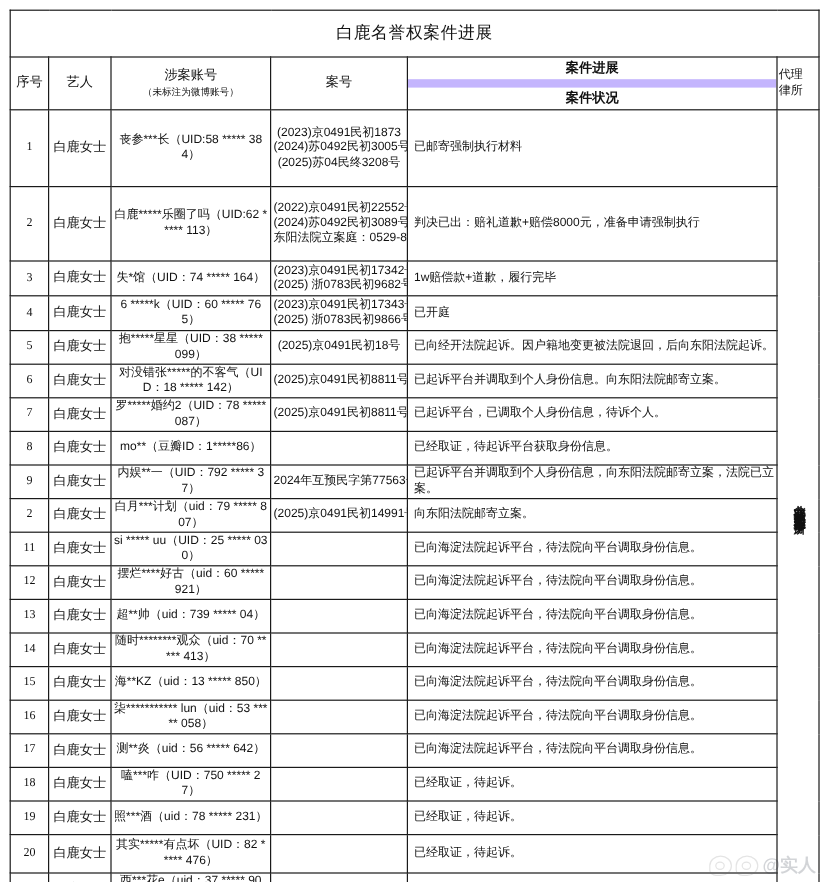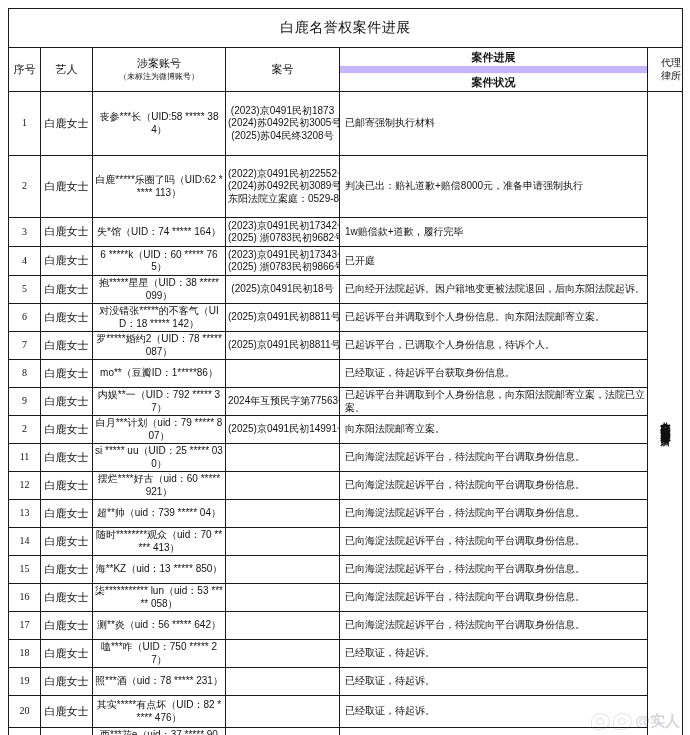--- a/index.html
+++ b/index.html
@@ -70,21 +70,21 @@
     font-size: 11px;
     font-weight: bold;
     font-family: "Liberation Sans", "DejaVu Sans", sans-serif;
     height: 18px;
     line-height: 18px;
   }
   .hdr-split .top {
     border-bottom: 7px solid #c4b5fd;
   }
   .hdr-firm {
-    text-align: right;
+    text-align: left;
     font-size: 10px;
     font-weight: bold;
     font-family: "Liberation Sans", "DejaVu Sans", sans-serif;
     line-height: 1.05;
     padding: 2px 1px !important;
   }
   
   .c-idx {
     text-align: center;
     font-size: 10px;

